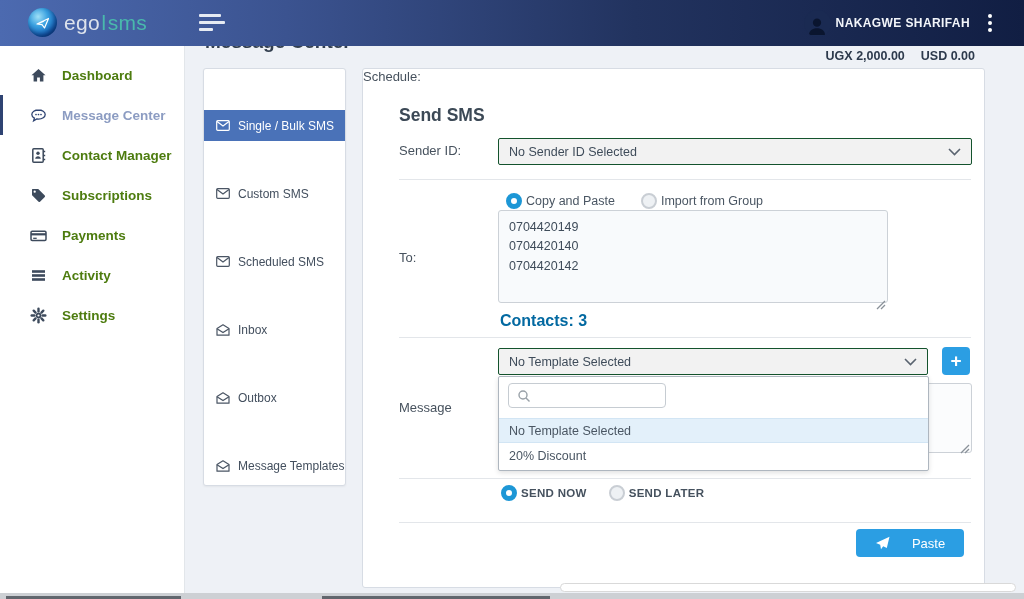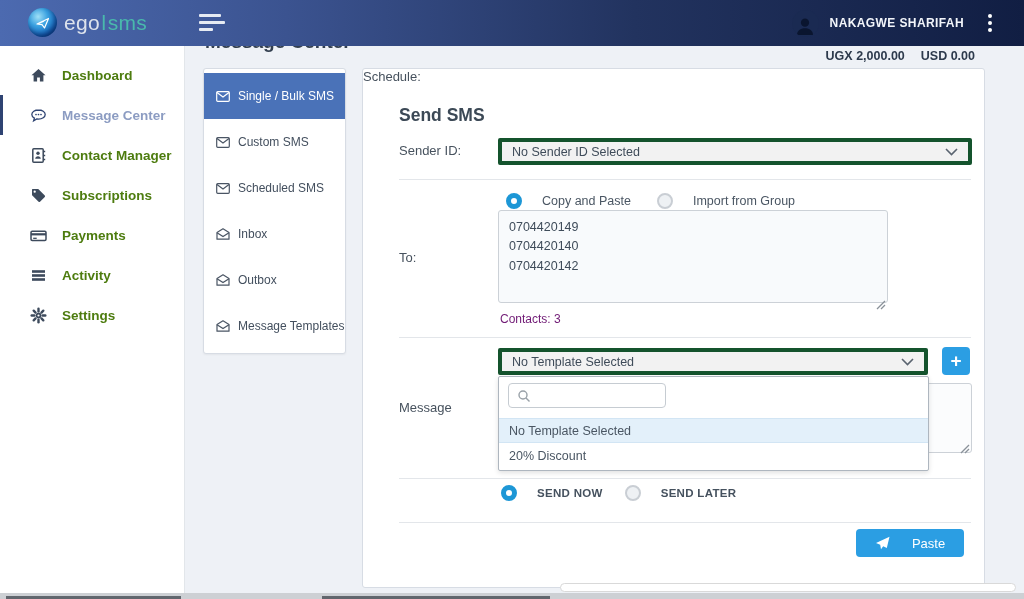--- a/index.html
+++ b/index.html
@@ -29,73 +29,73 @@
   }
   .logo-text { font-size:21px; letter-spacing:.3px; color:#dde3ec; line-height:1; }
   .lg-sep { color:#49b9ac; margin:0 1px; font-weight:300; }
   .lg-sms { color:#49b9ac; }
   .hamburger { position:absolute; left:199px; top:14px; width:30px; height:18px; background:none; border:none; padding:0; cursor:pointer;
     display:flex; flex-direction:column; gap:4px; align-items:flex-start; }
   .hamburger i { display:block; height:3px; border-radius:1px; background:#e6ebf3; }
   .hamburger i:nth-child(1){ width:22px; }
   .hamburger i:nth-child(2){ width:26px; }
   .hamburger i:nth-child(3){ width:14px; }
-  .user-area { position:absolute; right:26px; top:0; height:46px; display:flex; align-items:center; gap:11px; }
+  .user-area { position:absolute; right:26px; top:0; height:46px; display:flex; align-items:center; gap:5px; }
   .avatar { width:27px; height:27px; border-radius:50%; background:#1a2a52; overflow:hidden; display:flex; align-items:flex-end; justify-content:center; }
   .user-name { color:#f2f5fa; font-size:12px; font-weight:700; letter-spacing:.4px; }
   .kebab { background:none; border:none; padding:4px 6px; margin-left:7px; display:flex; flex-direction:column; gap:3px; align-items:center; cursor:pointer; }
   .kebab i { width:4px; height:4px; border-radius:50%; background:#fff; }
 
   
   .balance { position:absolute; top:49px; right:49px; display:flex; gap:16px; font-size:12.5px; font-weight:700; color:#2d3a4c; z-index:6; }
 
   
   .sidebar { position:absolute; left:0; top:46px; bottom:0; width:185px; background:#fff; border-right:1px solid #e2e6ea; padding-top:9px; z-index:6; }
   .side-item { height:40px; display:flex; align-items:center; gap:15px; padding-left:26px; border-left:3px solid transparent; cursor:pointer; }
   .s-icon { width:18px; display:flex; justify-content:center; color:#3d4a5c; flex:none; }
   .s-label { font-size:13.5px; font-weight:600; color:#4d7c0f; }
   .side-item.active { border-left-color:#2e4372; }
   .side-item.active .s-label { color:#8c9cc2; }
   .side-item.active .s-icon { color:#2e4372; }
 
   
   .submenu { position:absolute; left:203px; top:68px; width:143px; background:#fff; border:1px solid #d7dce4; border-radius:3px; padding:4px 0; z-index:6; box-shadow:0 1px 2px rgba(0,0,0,.05); }
-  .sub-item { height:46px; display:flex; align-items:center; gap:8px; padding-left:12px; font-size:12px; color:#434f5e; cursor:pointer; }
+  .sub-item { height:31px; display:flex; align-items:center; gap:8px; padding-left:12px; font-size:12px; color:#434f5e; cursor:pointer;margin-top:37px; }
   .sub-item .m-icon { display:flex; color:#4a5564; flex:none; }
   .sub-item.active { background:#4a72b8; color:#fff; }
   .sub-item.active .m-icon { color:#fff; }
 
   
   .form-card { position:absolute; left:362px; top:68px; width:623px; height:520px; background:#fff; border:1px solid #d7dce4; border-radius:3px; z-index:4; }
   .fc-title { position:absolute; left:36px; top:36px; font-size:17.5px; font-weight:600; color:#3c4956; }
   .f-label { position:absolute; font-size:13px; color:#47525e; }
   .divider { position:absolute; left:36px; width:572px; height:1px; background:#e3e6ea; }
   #div1 { top:110px; } #div2 { top:268px; } #div3 { top:409px; z-index:1; } #div4 { top:453px; }
 
-  .select { position:absolute; height:27px; background:#f2f2f2; border:4px solid #14532d; border-radius:2px;
+  .select { position:absolute; height:27px; background:#f2f2f2; border:1px solid #14532d; border-radius:2px;
     display:flex; align-items:center; padding:0 28px 0 10px; font-size:12.5px; color:#3f4c5a; cursor:pointer; }
   .select .chev { position:absolute; right:10px; top:50%; transform:translateY(-50%); display:flex; }
   #sender-select { left:135px; top:69px; width:474px; }
   #template-select { left:135px; top:279px; width:430px; }
 
   .radio-row { position:absolute; display:flex; align-items:center; }
   #mode-row { left:143px; top:124px; gap:26px; }
   #schedule-row { left:138px; top:416px; gap:22px; }
-  .radio-opt { display:flex; align-items:center; gap:20px; cursor:pointer; }
+  .radio-opt { display:flex; align-items:center; gap:4px; cursor:pointer; }
   .radio { width:16px; height:16px; border-radius:50%; flex:none; }
   .radio.sel { border:5px solid #1d97d6; background:#fff; }
   .radio.unsel { border:2px solid #c9ced4; background:#eef1f4; }
   .opt-label { font-size:12.5px; color:#4a5663; }
   .sched-label { font-size:11.5px; font-weight:700; letter-spacing:.3px; color:#45515e; }
 
   .txt { position:absolute; background:#f8fafc; border:1px solid #ccd1d7; border-radius:3px; font-family:inherit; font-size:12.5px;
     color:#3f4c5a; padding:7px 10px; resize:none; line-height:1.55; outline:none; }
   #to-label { left:36px; top:181px; }
   #to-textarea { left:135px; top:141px; width:390px; height:93px; }
-  #contacts-count { position:absolute; left:137px; top:243px; font-size:12px; color:#701a75; }
+  #contacts-count { position:absolute; left:137px; top:243px; font-size:16px; color:#0369a1;font-weight:bold; }
   #message-label { left:36px; top:331px; }
   #message-textarea { left:135px; top:314px; width:474px; height:70px; background:#fbfcfd; }
   .rz { position:absolute; pointer-events:none; z-index:5; }
   #rz-to { left:512px; top:227px; }
   #rz-msg { left:596px; top:371px; }
 
   #add-template-btn { position:absolute; left:579px; top:278px; width:28px; height:28px; background:#2b9ee3; border:none; border-radius:4px;
     color:#fff; font-size:19px; font-weight:700; line-height:26px; padding:0; cursor:pointer; }
 
   

